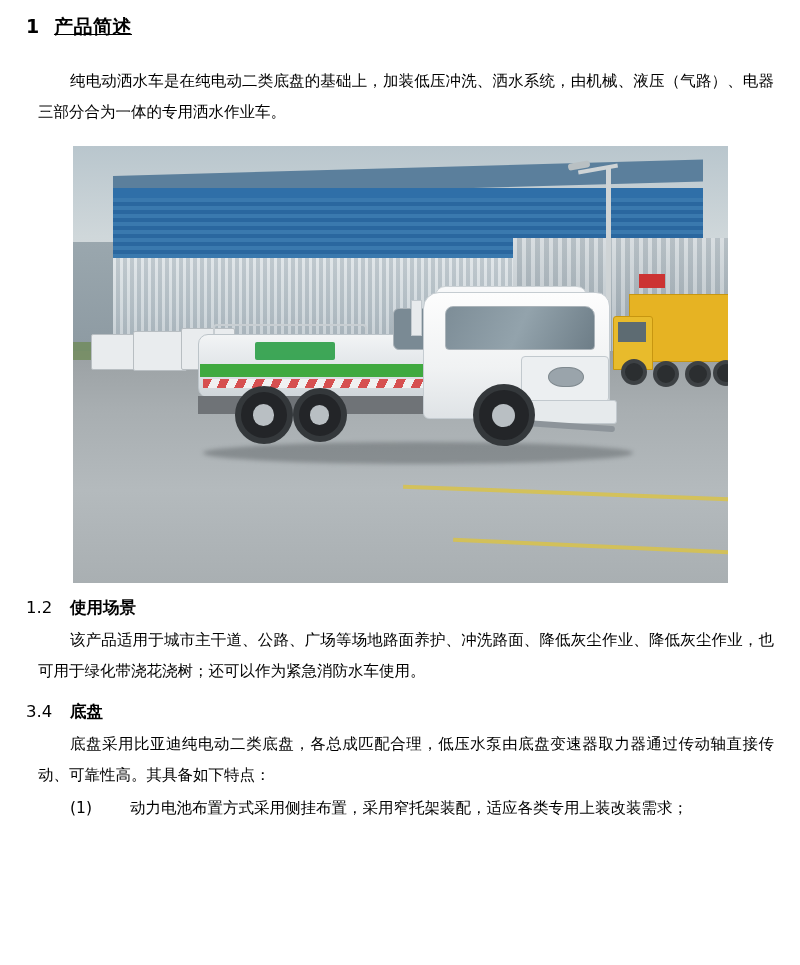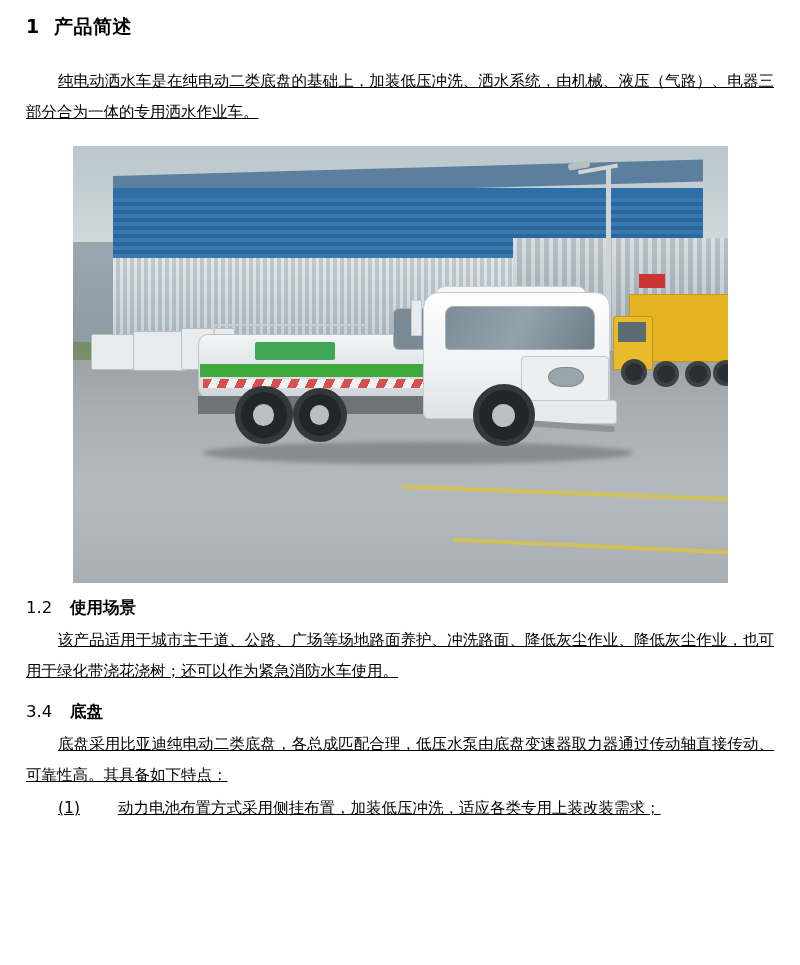--- a/index.html
+++ b/index.html
@@ -23,44 +23,44 @@
   }
   .content {
     padding: 8px 26px 0 26px;
   }
   h1.sec {
     font-family: "DejaVu Sans", "Liberation Sans", sans-serif;
     font-size: 19px;
     font-weight: bold;
     margin: 6px 0 4px 0;
     letter-spacing: 0.5px;
+    text-decoration: underline;
   }
   h1.sec .num {
     display: inline-block;
     min-width: 28px;
   }
   h2.sub {
     font-family: "DejaVu Sans", "Liberation Sans", sans-serif;
     font-size: 16.5px;
     font-weight: bold;
     margin: 14px 0 6px 0;
   }
   h2.sub .num {
     display: inline-block;
     min-width: 44px;
     font-weight: normal;
   }
   p.body {
     font-family: "DejaVu Sans", "Liberation Sans", sans-serif;
     font-size: 15.5px;
     line-height: 31px;
-    margin: 0 0 2px 0;
+    margin: 0 0 2px 12px;
     text-align: justify;
     text-justify: inter-ideograph;
-    text-decoration: underline;
   }
   p.indent {
     text-indent: 32px;
   }
   .figure {
     margin: 18px 0 10px 0;
     display: flex;
     justify-content: center;
   }
   .photo {
@@ -423,17 +423,17 @@
     <p class="body indent">该产品适用于城市主干道、公路、广场等场地路面养护、冲洗路面、降低灰尘作业、降低灰尘作业，也可用于绿化带浇花浇树；还可以作为紧急消防水车使用。</p>
 
 
     <h2 class="sub">
       <span class="num">3.4</span><span>底盘</span>
     </h2>
 
     <p class="body indent">底盘采用比亚迪纯电动二类底盘，各总成匹配合理，低压水泵由底盘变速器取力器通过传动轴直接传动、可靠性高。其具备如下特点：</p>
 
     <p class="body" style="text-indent:32px;">
-      <span>(1)</span><span style="display:inline-block;width:38px;"></span><span>动力电池布置方式采用侧挂布置，加装低压冲洗，适应各类专用上装改装需求；</span>
+      <span>(1)</span><span style="display:inline-block;width:38px;"></span><span>动力电池布置方式采用侧挂布置，采用窄托架装配，适应各类专用上装改装需求；</span>
     </p>
 
   </div>
 </div>
 
 </body></html>

